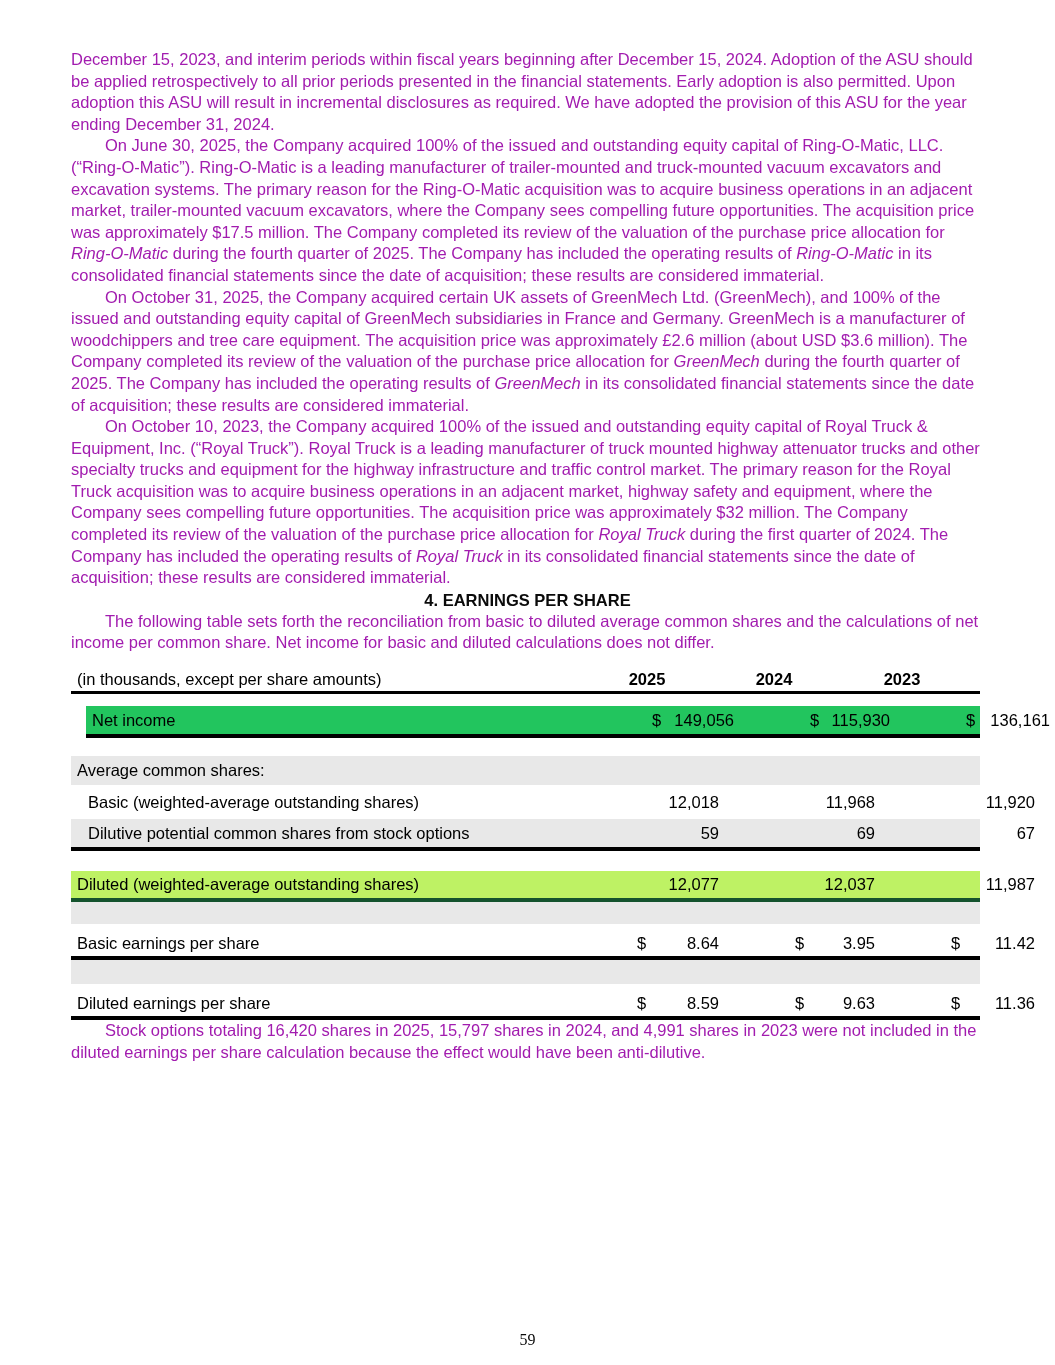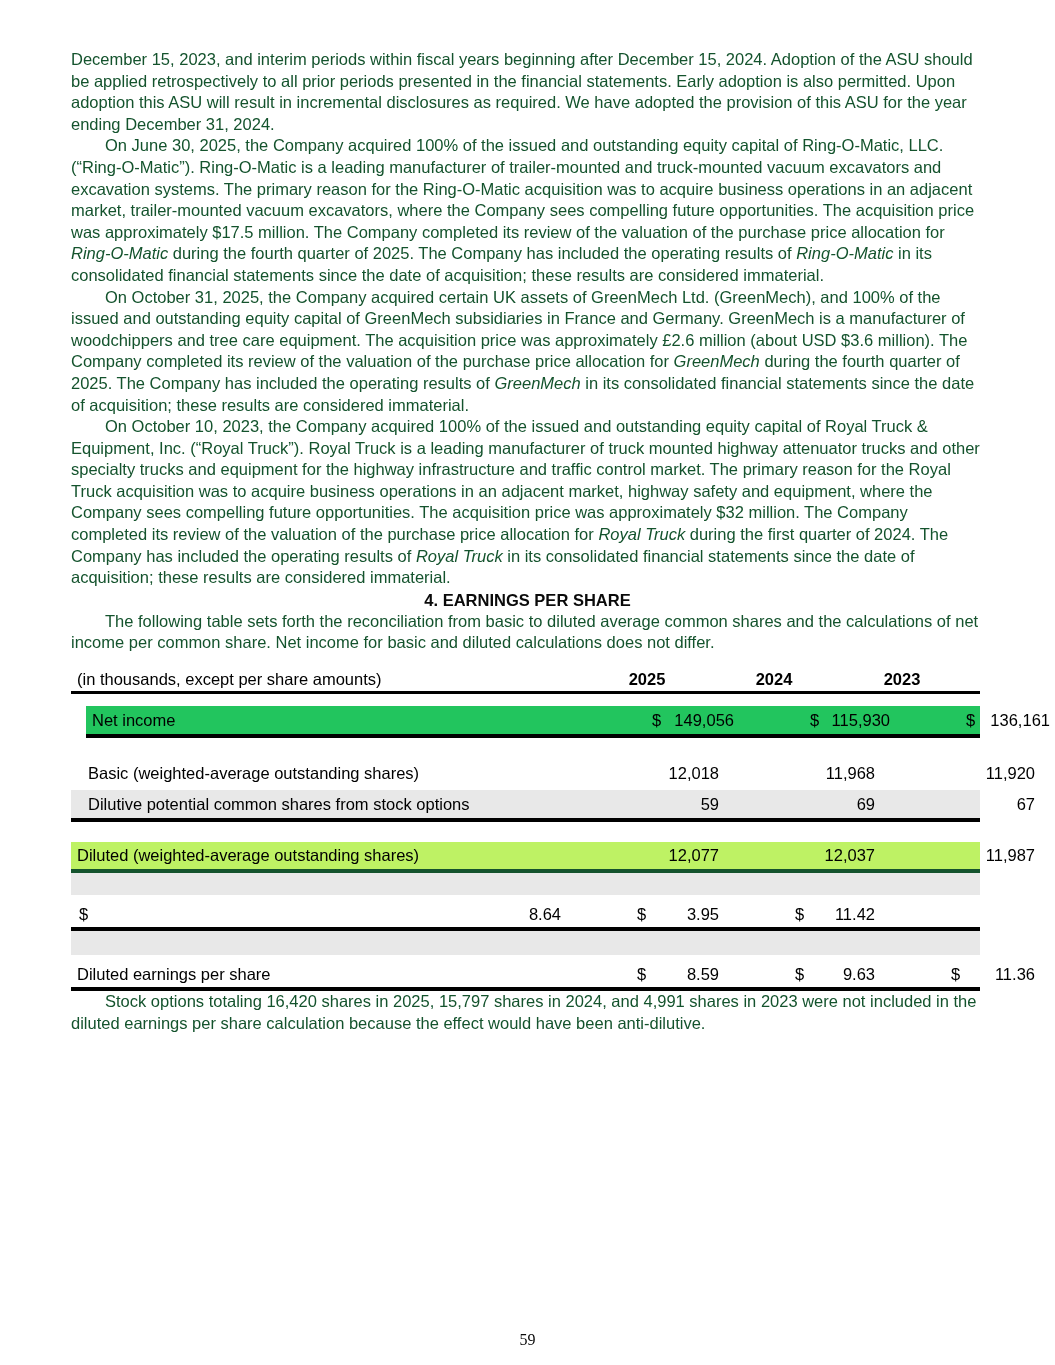--- a/index.html
+++ b/index.html
@@ -5,21 +5,21 @@
   html, body { margin:0; padding:0; background:#ffffff; }
   body {
     width:1055px; height:1365px; position:relative;
     font-family:"Liberation Sans", sans-serif; color:#000;
     -webkit-font-smoothing:antialiased;
   }
   .page { position:absolute; inset:0; overflow:hidden; }
   .content { padding:49px 71px 0 71px; }
 
   p.body-text {
-    margin:0; font-size:16.5px; line-height:21.6px; color:#14532d;
+    margin:0; font-size:16.5px; line-height:21.6px; color:#a21caf;
   }
   p.indent { text-indent:34px; }
   .it { font-style:italic; }
 
   h2.center-head {
     margin:0; text-align:center; font-size:16.5px; line-height:22px;
     font-weight:bold; color:#0a0a0a;
   }
 
   .mt-intro   { margin-top:0; }
@@ -107,20 +107,26 @@
           <span class="num">115,930</span>
         </div>
         <div class="val">
           <span class="cur">$</span>
           <span class="num">136,161</span>
         </div>
       </div>
 
       <div class="sp-w18"></div>
 
+      <div class="trow r-avg">
+        <div class="lbl">Average common shares:</div>
+        <div class="val"></div>
+        <div class="val"></div>
+        <div class="val"></div>
+      </div>
 
       <div class="trow r-basic">
         <div class="lbl ind">Basic (weighted-average outstanding shares)</div>
         <div class="val">
           <span class="num">12,018</span>
         </div>
         <div class="val">
           <span class="num">11,968</span>
         </div>
         <div class="val">
@@ -153,20 +159,21 @@
         </div>
         <div class="val">
           <span class="num">11,987</span>
         </div>
       </div>
 
       <div class="sp-g22"></div>
       <div class="sp-w6"></div>
 
       <div class="trow r-beps">
+        <div class="lbl">Basic earnings per share</div>
         <div class="val">
           <span class="cur">$</span>
           <span class="num">8.64</span>
         </div>
         <div class="val">
           <span class="cur">$</span>
           <span class="num">3.95</span>
         </div>
         <div class="val">
           <span class="cur">$</span>

